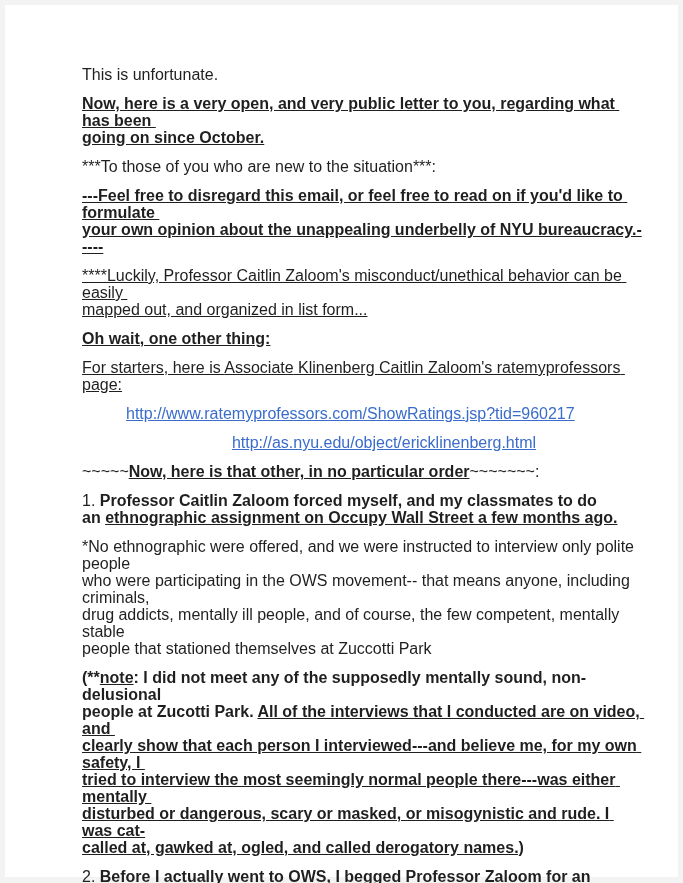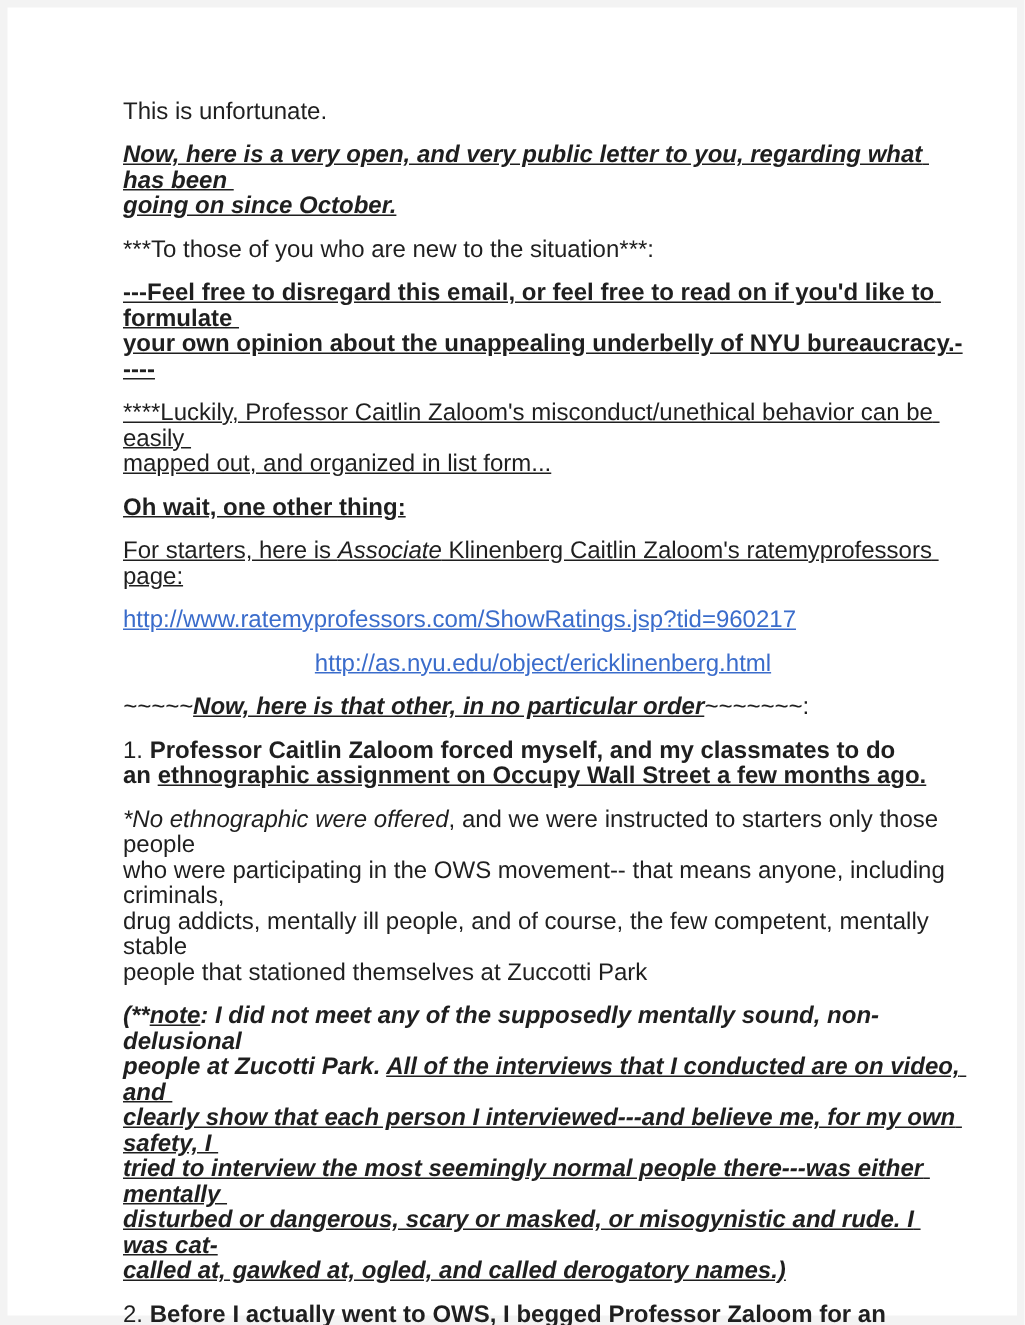--- a/index.html
+++ b/index.html
@@ -18,23 +18,23 @@
     width: 560px;
     font-size: 16px;
     line-height: 17px;
     color: var(--text, #1f1f1f);
   }
   .letter p {
     margin: 0 0 12px 0;
     white-space: pre-wrap;
   }
   .b { font-weight: 700; }
-  .i { font-style: italic; }
+  .i { }
   .u { text-decoration: underline; }
-  a.link { color: var(--link, #3a6ccb); cursor: pointer; }
+  a.link { color: var(--link, #3a6ccb); cursor: pointer; margin-left: 44px; }
 
   
   [data-pid="to-those"]        { margin-top: 16px; }
   [data-pid="luckily"]         { margin-top: 28px; }
   [data-pid="link-rmp"]        { margin-top: 15px; }
   [data-pid="link-nyu"]        { margin-top: 15px; text-align: center; }
   [data-pid="list-intro"]      { margin-top: 26px; }
   [data-pid="item-1"]          { margin-top: 34px; margin-bottom: 9px; }
   [data-pid="no-alternatives"] { margin-top: 9px; margin-bottom: 2px; }
   [data-pid="note"]            { margin-top: 2px; }
@@ -53,21 +53,21 @@
 your own opinion about the unappealing underbelly of NYU bureaucracy.-----</span></p>
       <p data-pid="luckily"><span class="u">****Luckily, Professor Caitlin Zaloom's misconduct/unethical behavior can be easily 
 mapped out, and organized in list form...</span></p>
       <p data-pid="oh-wait"><span class="b u">Oh wait, one other thing:</span></p>
       <p data-pid="for-starters"><span class="u">For starters, here is </span><span class="i u">Associate</span><span class="u"> Klinenberg Caitlin Zaloom's ratemyprofessors page:</span></p>
       <p data-pid="link-rmp"><a href="#" class="link">http://www.ratemyprofessors.com/ShowRatings.jsp?tid=960217</a></p>
       <p data-pid="link-nyu"><a href="#" class="link">http://as.nyu.edu/object/ericklinenberg.html</a></p>
       <p data-pid="list-intro"><span class="i">~~~~~</span><span class="b i u">Now, here is that other, in no particular order</span><span class="i">~~~~~~~</span><span>:</span></p>
       <p data-pid="item-1"><span>1. </span><span class="b">Professor Caitlin Zaloom forced myself, and my classmates to do 
 an </span><span class="b u">ethnographic assignment on Occupy Wall Street a few months ago.</span></p>
-      <p data-pid="no-alternatives"><span class="i">*No ethnographic were offered</span><span>, and we were instructed to starters only those people 
+      <p data-pid="no-alternatives"><span class="i">*No ethnographic were offered</span><span>, and we were instructed to interview only polite people 
 who were participating in the OWS movement-- that means anyone, including criminals, 
 drug addicts, mentally ill people, and of course, the few competent, mentally stable 
 people that stationed themselves at Zuccotti Park</span></p>
       <p data-pid="note"><span class="b i">(**</span><span class="b i u">note</span><span class="b i">: I did not meet any of the supposedly mentally sound, non-delusional 
 people at Zucotti Park. </span><span class="b i u">All of the interviews that I conducted are on video, and 
 clearly show that each person I interviewed---and believe me, for my own safety, I 
 tried to interview the most seemingly normal people there---was either mentally 
 disturbed or dangerous, scary or masked, or misogynistic and rude. I was cat-
 called at, gawked at, ogled, and called derogatory names.)</span></p>
       <p data-pid="item-2"><span>2. </span><span class="b">Before I actually went to OWS, I begged Professor Zaloom for an alternative, 

